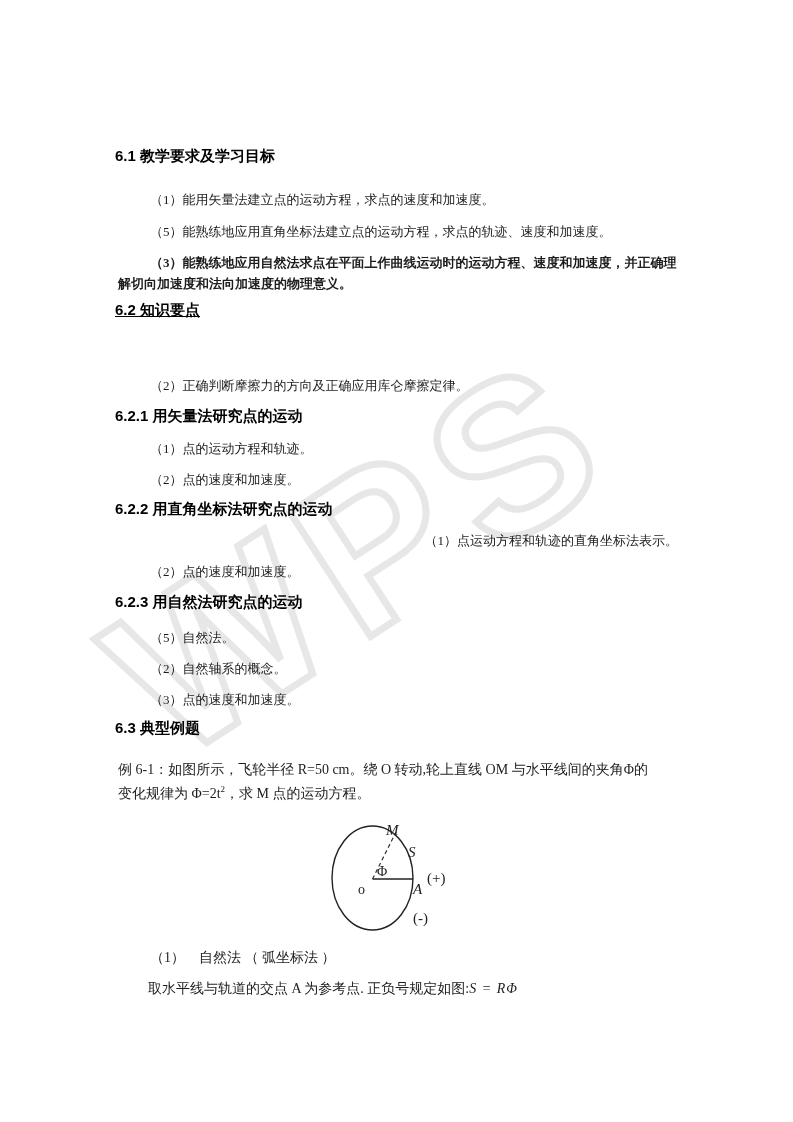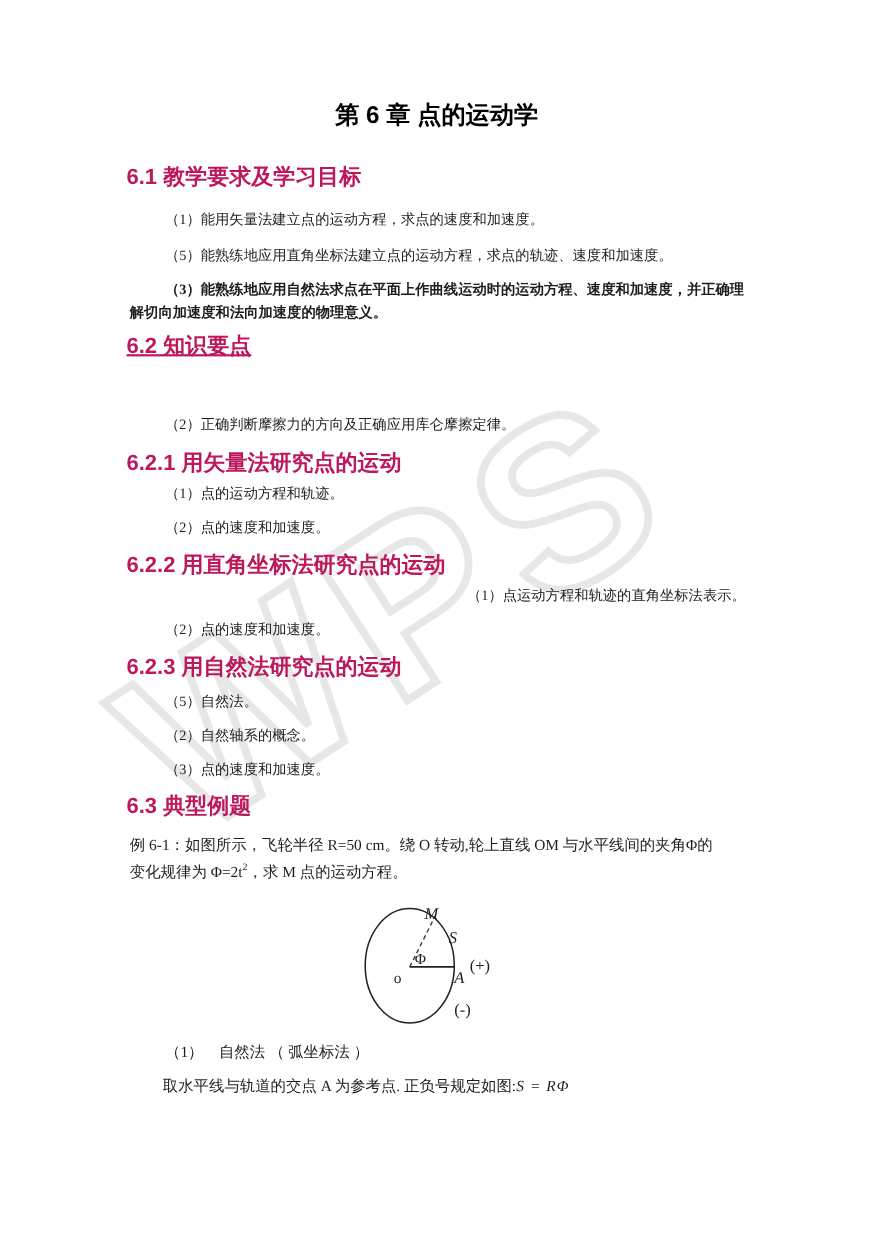--- a/index.html
+++ b/index.html
@@ -21,21 +21,21 @@
 
   .content-layer { position: absolute; inset: 0; z-index: 1; }
 
   .doc-title {
     position: absolute; left: 118px; width: 558px; top: 90px;
     text-align: center; font-size: 22px; font-weight: bold; color: #000;
     font-family: "Liberation Sans", sans-serif;
   }
   .h-sec {
     position: absolute; left: 115px; width: 560px;
-    font-size: 20px; font-weight: bold; color: #be185d;
+    font-size: 15px; font-weight: bold; color: #000000;
     font-family: "Liberation Sans", sans-serif;
   }
   .item {
     position: absolute; left: 118px; width: 560px;
     font-size: 13px; line-height: 21px; text-indent: 32px;
   }
   .para {
     position: absolute; left: 118px; width: 560px;
     font-size: 14px; line-height: 24px;
   }
@@ -50,21 +50,20 @@
 </style>
 </head>
 <body>
 
 <div class="page">
 
   <div class="watermark">WPS</div>
 
   <div class="content-layer">
 
-    <div class="doc-title">第 6 章  点的运动学</div>
 
     <div class="h-sec" style="top:147px;">6.1 教学要求及学习目标</div>
     <div class="item" style="top:189px;">（1）能用矢量法建立点的运动方程，求点的速度和加速度。</div>
     <div class="item" style="top:221px;">（5）能熟练地应用直角坐标法建立点的运动方程，求点的轨迹、速度和加速度。</div>
     <div class="item" style="top:252px;font-weight:bold;">（3）能熟练地应用自然法求点在平面上作曲线运动时的运动方程、速度和加速度，并正确理解切向加速度和法向加速度的物理意义。</div>
 
     <div class="h-sec" style="top:301px;text-decoration:underline;">6.2 知识要点</div>
     <div class="item" style="top:375px;">（2）正确判断摩擦力的方向及正确应用库仑摩擦定律。</div>
 
     <div class="h-sec" style="top:407px;">6.2.1 用矢量法研究点的运动</div>

